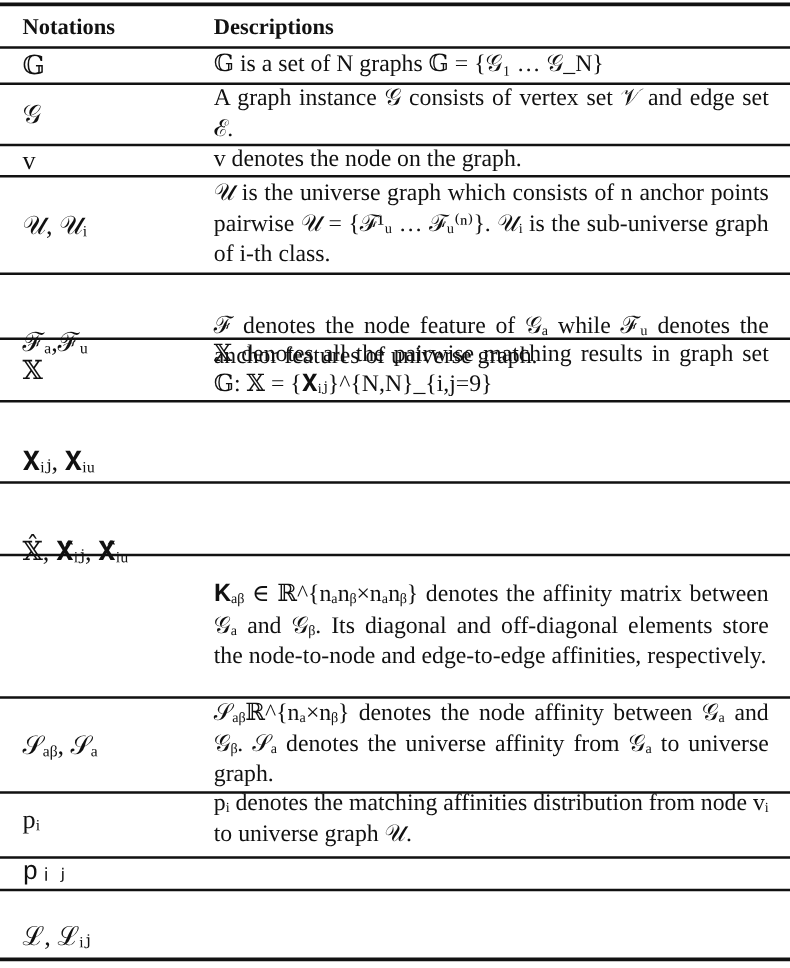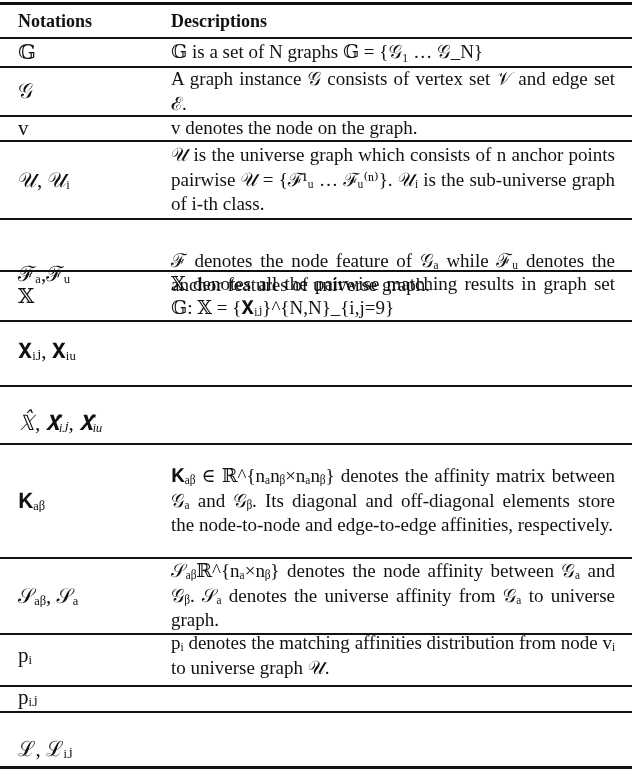--- a/index.html
+++ b/index.html
@@ -60,44 +60,43 @@
   <div class="row" style="top:220px;height:50px;margin-top:28px;">
     <span class="c1">ℱₐ,ℱᵤ</span>
     <span class="c2">ℱ denotes the node feature of 𝒢ₐ while ℱᵤ denotes the anchor features of universe graph.</span>
   </div>
 
   <div class="row" style="top:272px;height:48px;">
     <span class="c1">𝕏</span>
     <span class="c2">𝕏 denotes all the pairwise matching results in graph set 𝔾: 𝕏 = {𝐗ᵢⱼ}^{N,N}_{i,j=9}</span>
   </div>
 
-  <div class="row" style="top:320px;height:63px;">
+  <div class="row" style="top:338px;height:63px;">
     <span class="c1">𝐗ᵢⱼ, 𝐗ᵢᵤ</span>
   </div>
 
-  <div class="row" style="top:387px;height:72px;font-style:italic;">
+  <div class="row" style="top:405px;height:72px;">
     <span class="c1">𝕏̂, 𝐗̂ᵢⱼ, 𝐗̂ᵢᵤ</span>
   </div>
 
   <div class="row" style="top:445px;height:112px;">
-    <span class="c1">𝐊ₐᵦ</span>
     <span class="c2">𝐊ₐᵦ ∈ ℝ^{nₐnᵦ×nₐnᵦ} denotes the affinity matrix between 𝒢ₐ and 𝒢ᵦ. Its diagonal and off-diagonal elements store the node-to-node and edge-to-edge affinities, respectively.</span>
   </div>
 
   <div class="row" style="top:559px;height:74px;">
     <span class="c1">𝒮ₐᵦ, 𝒮ₐ</span>
     <span class="c2">𝒮ₐᵦℝ^{nₐ×nᵦ} denotes the node affinity between 𝒢ₐ and 𝒢ᵦ. 𝒮ₐ denotes the universe affinity from 𝒢ₐ to universe graph.</span>
   </div>
 
   <div class="row" style="top:635px;height:41px;">
     <span class="c1">pᵢ</span>
     <span class="c2">pᵢ denotes the matching affinities distribution from node vᵢ to universe graph 𝒰.</span>
   </div>
 
-  <div class="row" style="top:687px;height:20px;">
+  <div class="row" style="top:687px;height:20px;font-family:Liberation Mono, monospace;">
     <span class="c1">pᵢⱼ</span>
   </div>
 
   <div class="row" style="top:713px;height:70px;">
     <span class="c1">ℒ, ℒᵢⱼ</span>
   </div>
 
 </div>
 
 </body></html>

